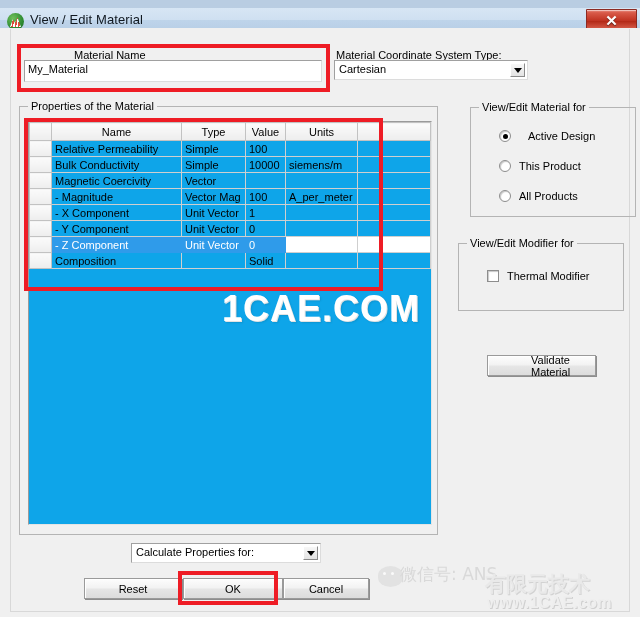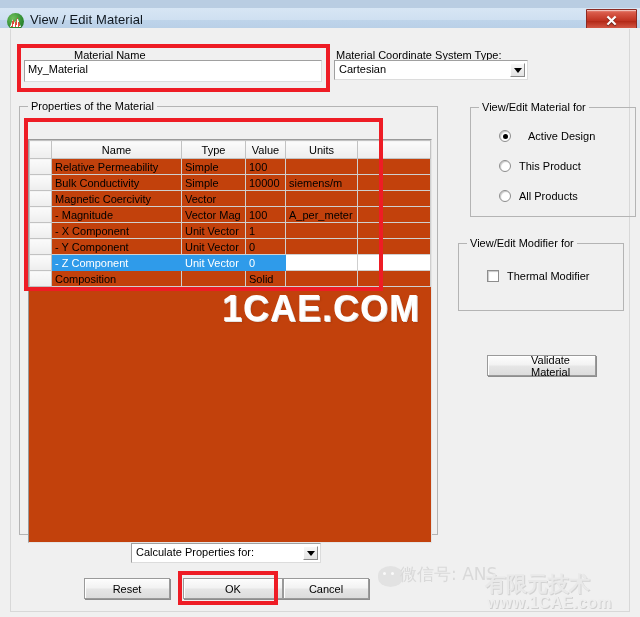--- a/index.html
+++ b/index.html
@@ -106,22 +106,22 @@
     box-shadow:inset 1px 1px 1px rgba(0,0,0,.22);}
   .radio.on:after{content:"";position:absolute;left:2.5px;top:2.5px;width:5px;height:5px;
     border-radius:50%;background:#000;}
   .checkbox{position:absolute;width:12px;height:12px;background:#fff;
     border:1px solid #8d8d8d;box-sizing:border-box;
     box-shadow:inset 1px 1px 1px rgba(0,0,0,.22);}
 
   
   #propPanel{left:19px;top:106px;width:419px;height:429px;background:#f0f0f0;}
   #propList{
-    position:absolute;left:28px;top:139px;width:404px;height:404px;
-    background:#c2410c;border:1px solid #9a9a9a;border-right-color:#e4e4e4;
+    position:absolute;left:28px;top:121px;width:404px;height:404px;
+    background:#0ea5e9;border:1px solid #9a9a9a;border-right-color:#e4e4e4;
     border-bottom-color:#e4e4e4;box-sizing:border-box;overflow:hidden;
   }
   table.grid{border-collapse:collapse;table-layout:fixed;width:100%;}
   table.grid td,table.grid th{
     border:1px solid #cfcfcf;font-size:11px;font-weight:normal;
     padding:1px 0 1px 3px;height:16px;color:#000;
     overflow:hidden;white-space:nowrap;text-align:left;
     box-sizing:border-box;
   }
   table.grid th{
@@ -323,21 +323,21 @@
     <div class="lbl" style="left:48px;top:26px;">Thermal Modifier</div>
   </div>
 
   <div class="btn" style="left:487px;top:355px;width:109px;height:21px;padding-left:43px;">Validate Material</div>
 
   <div class="combo" style="left:131px;top:543px;width:190px;height:20px;">
     <div class="val">Calculate Properties for:</div>
     <div class="arrowbox"></div>
   </div>
 
-  <div class="btn" style="left:84px;top:578px;width:86px;height:21px;text-align:right;">Reset</div>
+  <div class="btn" style="left:84px;top:578px;width:98px;height:21px;text-align:right;">Reset</div>
   <div class="btn" style="left:183px;top:578px;width:100px;height:21px;">OK</div>
   <div class="btn" style="left:283px;top:578px;width:86px;height:21px;">Cancel</div>
 
   <div class="wm" id="wmCenter">1CAE.COM</div>
   <div class="wm" id="wmWechatIcon"></div>
   <div class="wm" id="wmWechat">微信号: ANS</div>
   <div class="wm" id="wmBrand">有限元技术</div>
   <div class="wm" id="wmUrl">www.1CAE.com</div>
 
   <div class="redbox" id="redName" style="border-color: rgb(238, 28, 37);"></div>

